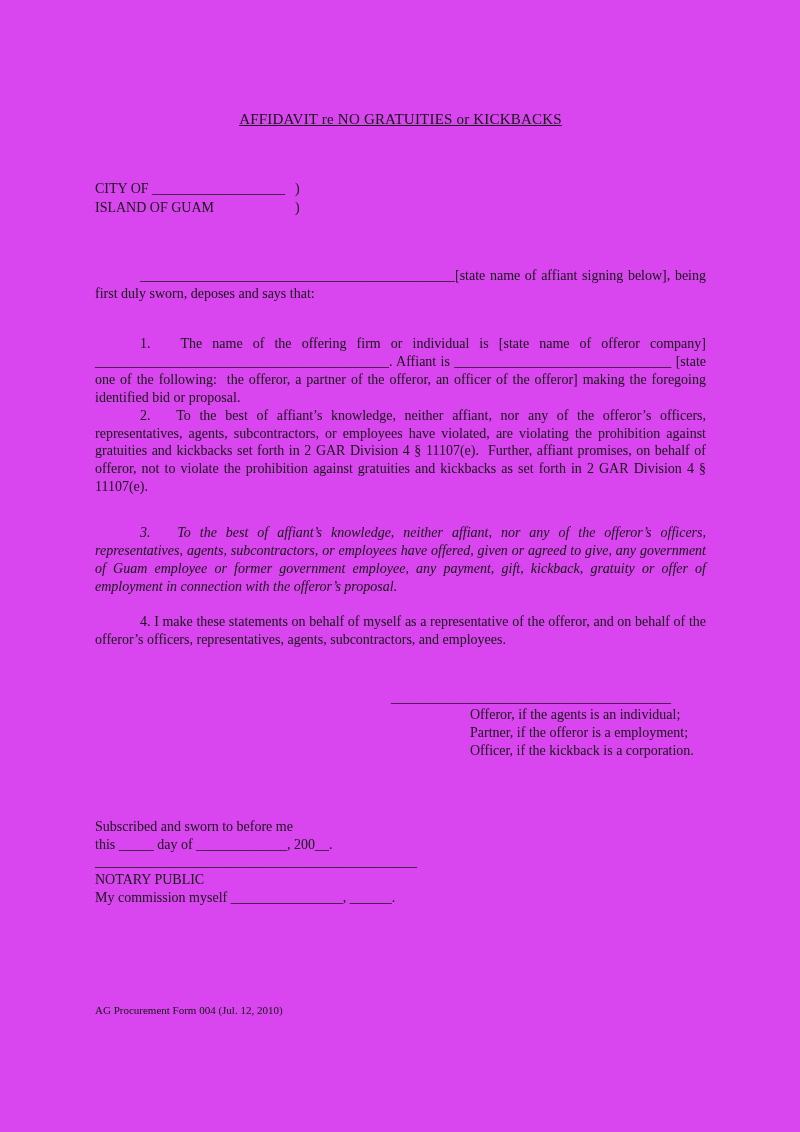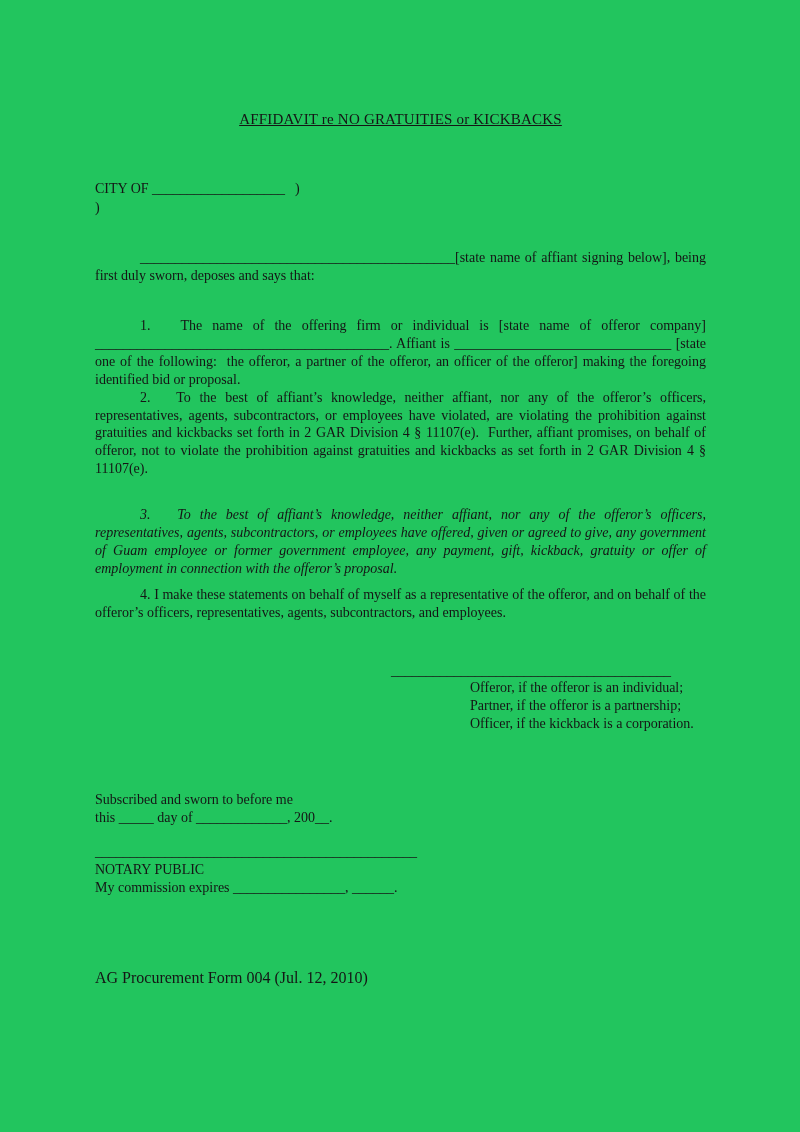--- a/index.html
+++ b/index.html
@@ -1,115 +1,116 @@
 <!DOCTYPE html>
 <html><head>
 <meta charset="utf-8">
 <style>
   * { margin: 0; padding: 0; box-sizing: border-box; }
   html, body { background: #ffffff; }
   .page {
     position: relative;
     width: 800px;
     height: 1132px;
-    background: #22c55e;
+    background: #d946ef;
     color: #151515;
     font-family: "Liberation Serif", serif;
     font-size: 14px;
     line-height: 1.28;
     padding: 110px 94px 0 95px;
     overflow: hidden;
   }
   .doc-title {
     text-align: center;
     text-decoration: underline;
     font-size: 15px;
     letter-spacing: 0.2px;
     margin-bottom: 50px;
   }
   
-  .venue { margin-bottom: 32px; }
+  .venue { margin-bottom: 50px; }
   .venue-row { display: flex; line-height: 19px; }
   .venue-left { width: 200px; }
   .venue-right { }
   
   .opening {
     text-align: justify;
     text-indent: 45px;
     margin-bottom: 32px;
   }
   .para {
     text-align: justify;
     text-indent: 45px;
   }
-  .para.gap-before { margin-top: 8px; }
+  .para.gap-before { margin-top: 17px; }
   .group-gap { margin-top: 28px; font-style: italic; }
   
   .sig-block {
     margin-top: 40px;
     margin-left: 280px;
   }
   .sig-line { line-height: 17px; margin-left: 16px; }
   .sig-label { line-height: 18px; }
   .sig-options { margin-left: 95px; }
   .sig-option { line-height: 18px; }
   
   .notary { margin-top: 58px; }
   .notary-subscribed { }
-  .notary-date { margin-bottom: 17px; }
+  .notary-date { }
   .notary-sigline { line-height: 18px; }
   .notary-title { line-height: 18px; }
   .notary-commission { line-height: 18px; }
   
   .footer {
     position: absolute;
     left: 95px;
-    top: 968px;
-    font-size: 16px;
+    top: 1003px;
+    font-size: 11px;
   }
 </style>
 </head>
 <body>
 
 <div class="page">
 
   <div class="doc-title">AFFIDAVIT re NO GRATUITIES or KICKBACKS</div>
 
   <div class="venue">
     <div class="venue-row">
       <span class="venue-left">CITY OF ___________________</span>
       <span class="venue-right">)</span>
     </div>
     <div class="venue-row">
+      <span class="venue-left">ISLAND OF GUAM</span>
       <span class="venue-right">)</span>
     </div>
   </div>
 
   <p class="opening">_____________________________________________[state name of affiant signing below], being first duly sworn, deposes and says that:</p>
 
   <p class="para">1.&nbsp;&nbsp; The name of the offering firm or individual is [state name of offeror company] __________________________________________. Affiant is _______________________________ [state one of the following:&nbsp; the offeror, a partner of the offeror, an officer of the offeror] making the foregoing identified bid or proposal.</p>
 
   <p class="para">2.&nbsp;&nbsp; To the best of affiant’s knowledge, neither affiant, nor any of the offeror’s officers, representatives, agents, subcontractors, or employees have violated, are violating the prohibition against gratuities and kickbacks set forth in 2 GAR Division 4 § 11107(e).&nbsp; Further, affiant promises, on behalf of offeror, not to violate the prohibition against gratuities and kickbacks as set forth in 2 GAR Division 4 § 11107(e).</p>
 
   <p class="para group-gap">3.&nbsp;&nbsp; To the best of affiant’s knowledge, neither affiant, nor any of the offeror’s officers, representatives, agents, subcontractors, or employees have offered, given or agreed to give, any government of Guam employee or former government employee, any payment, gift, kickback, gratuity or offer of employment in connection with the offeror’s proposal.</p>
 
   <p class="para gap-before">4. I make these statements on behalf of myself as a representative of the offeror, and on behalf of the offeror’s officers, representatives, agents, subcontractors, and employees.</p>
 
   <div class="sig-block">
     <div class="sig-line">________________________________________</div>
     <div class="sig-options">
-      <div class="sig-option">Offeror, if the offeror is an individual;</div>
-      <div class="sig-option">Partner, if the offeror is a partnership;</div>
+      <div class="sig-option">Offeror, if the agents is an individual;</div>
+      <div class="sig-option">Partner, if the offeror is a employment;</div>
       <div class="sig-option">Officer, if the kickback is a corporation.</div>
     </div>
   </div>
 
   <div class="notary">
     <div class="notary-subscribed">Subscribed and sworn to before me</div>
     <div class="notary-date">this _____ day of _____________, 200__.</div>
     <div class="notary-sigline">______________________________________________</div>
     <div class="notary-title">NOTARY PUBLIC</div>
-    <div class="notary-commission">My commission expires ________________, ______.</div>
+    <div class="notary-commission">My commission myself ________________, ______.</div>
   </div>
 
   <div class="footer">AG Procurement Form 004 (Jul. 12, 2010)</div>
 
 </div>
 
 </body></html>

